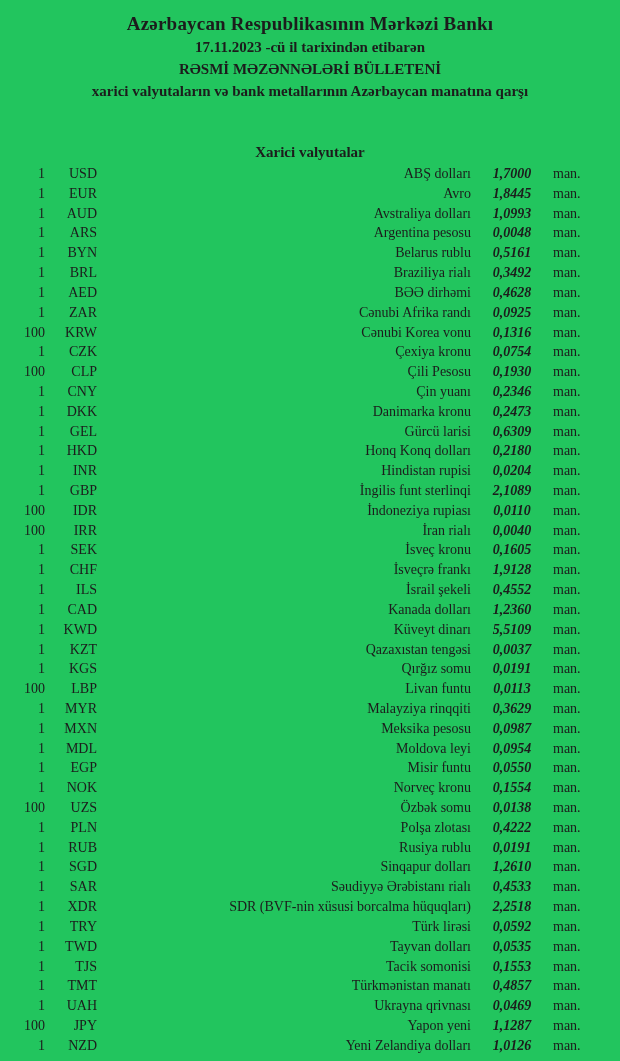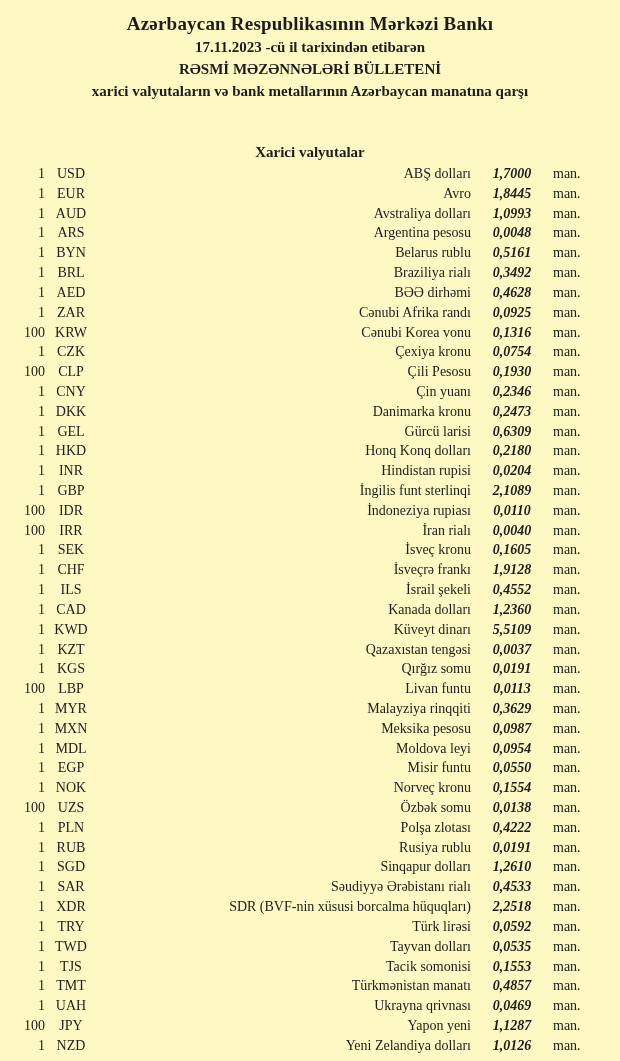--- a/index.html
+++ b/index.html
@@ -12,21 +12,21 @@
     height: 1061px;
     font-family: "Liberation Serif", serif;
     color: #1c1c1c;
     -webkit-font-smoothing: antialiased;
   }
   .page {
     position: relative;
     width: 620px;
     height: 1061px;
     overflow: hidden;
-    background: #fef9c3;
+    background: #22c55e;
   }
   .doc-header {
     text-align: center;
     padding-top: 11px;
   }
   .bank-title {
     font-size: 19px;
     font-weight: bold;
     line-height: 25px;
     letter-spacing: 0.2px;
@@ -52,21 +52,21 @@
   table.rates td {
     padding: 0;
     height: 19.82px;
     line-height: 19.82px;
     font-size: 14px;
     white-space: nowrap;
     overflow: hidden;
     vertical-align: middle;
   }
   td.qty  { text-align: right; }
-  td.code { text-align: center; }
+  td.code { text-align: right; }
   td.name { padding-left: 16px; text-align: right; }
   td.rate { text-align: center; font-weight: bold; font-style: italic; }
   td.unit { padding-left: 13px; text-align: left; margin-left: 44px; }
 </style>
 </head>
 <body>
 
 <div class="page">
 
   <div class="doc-header">

